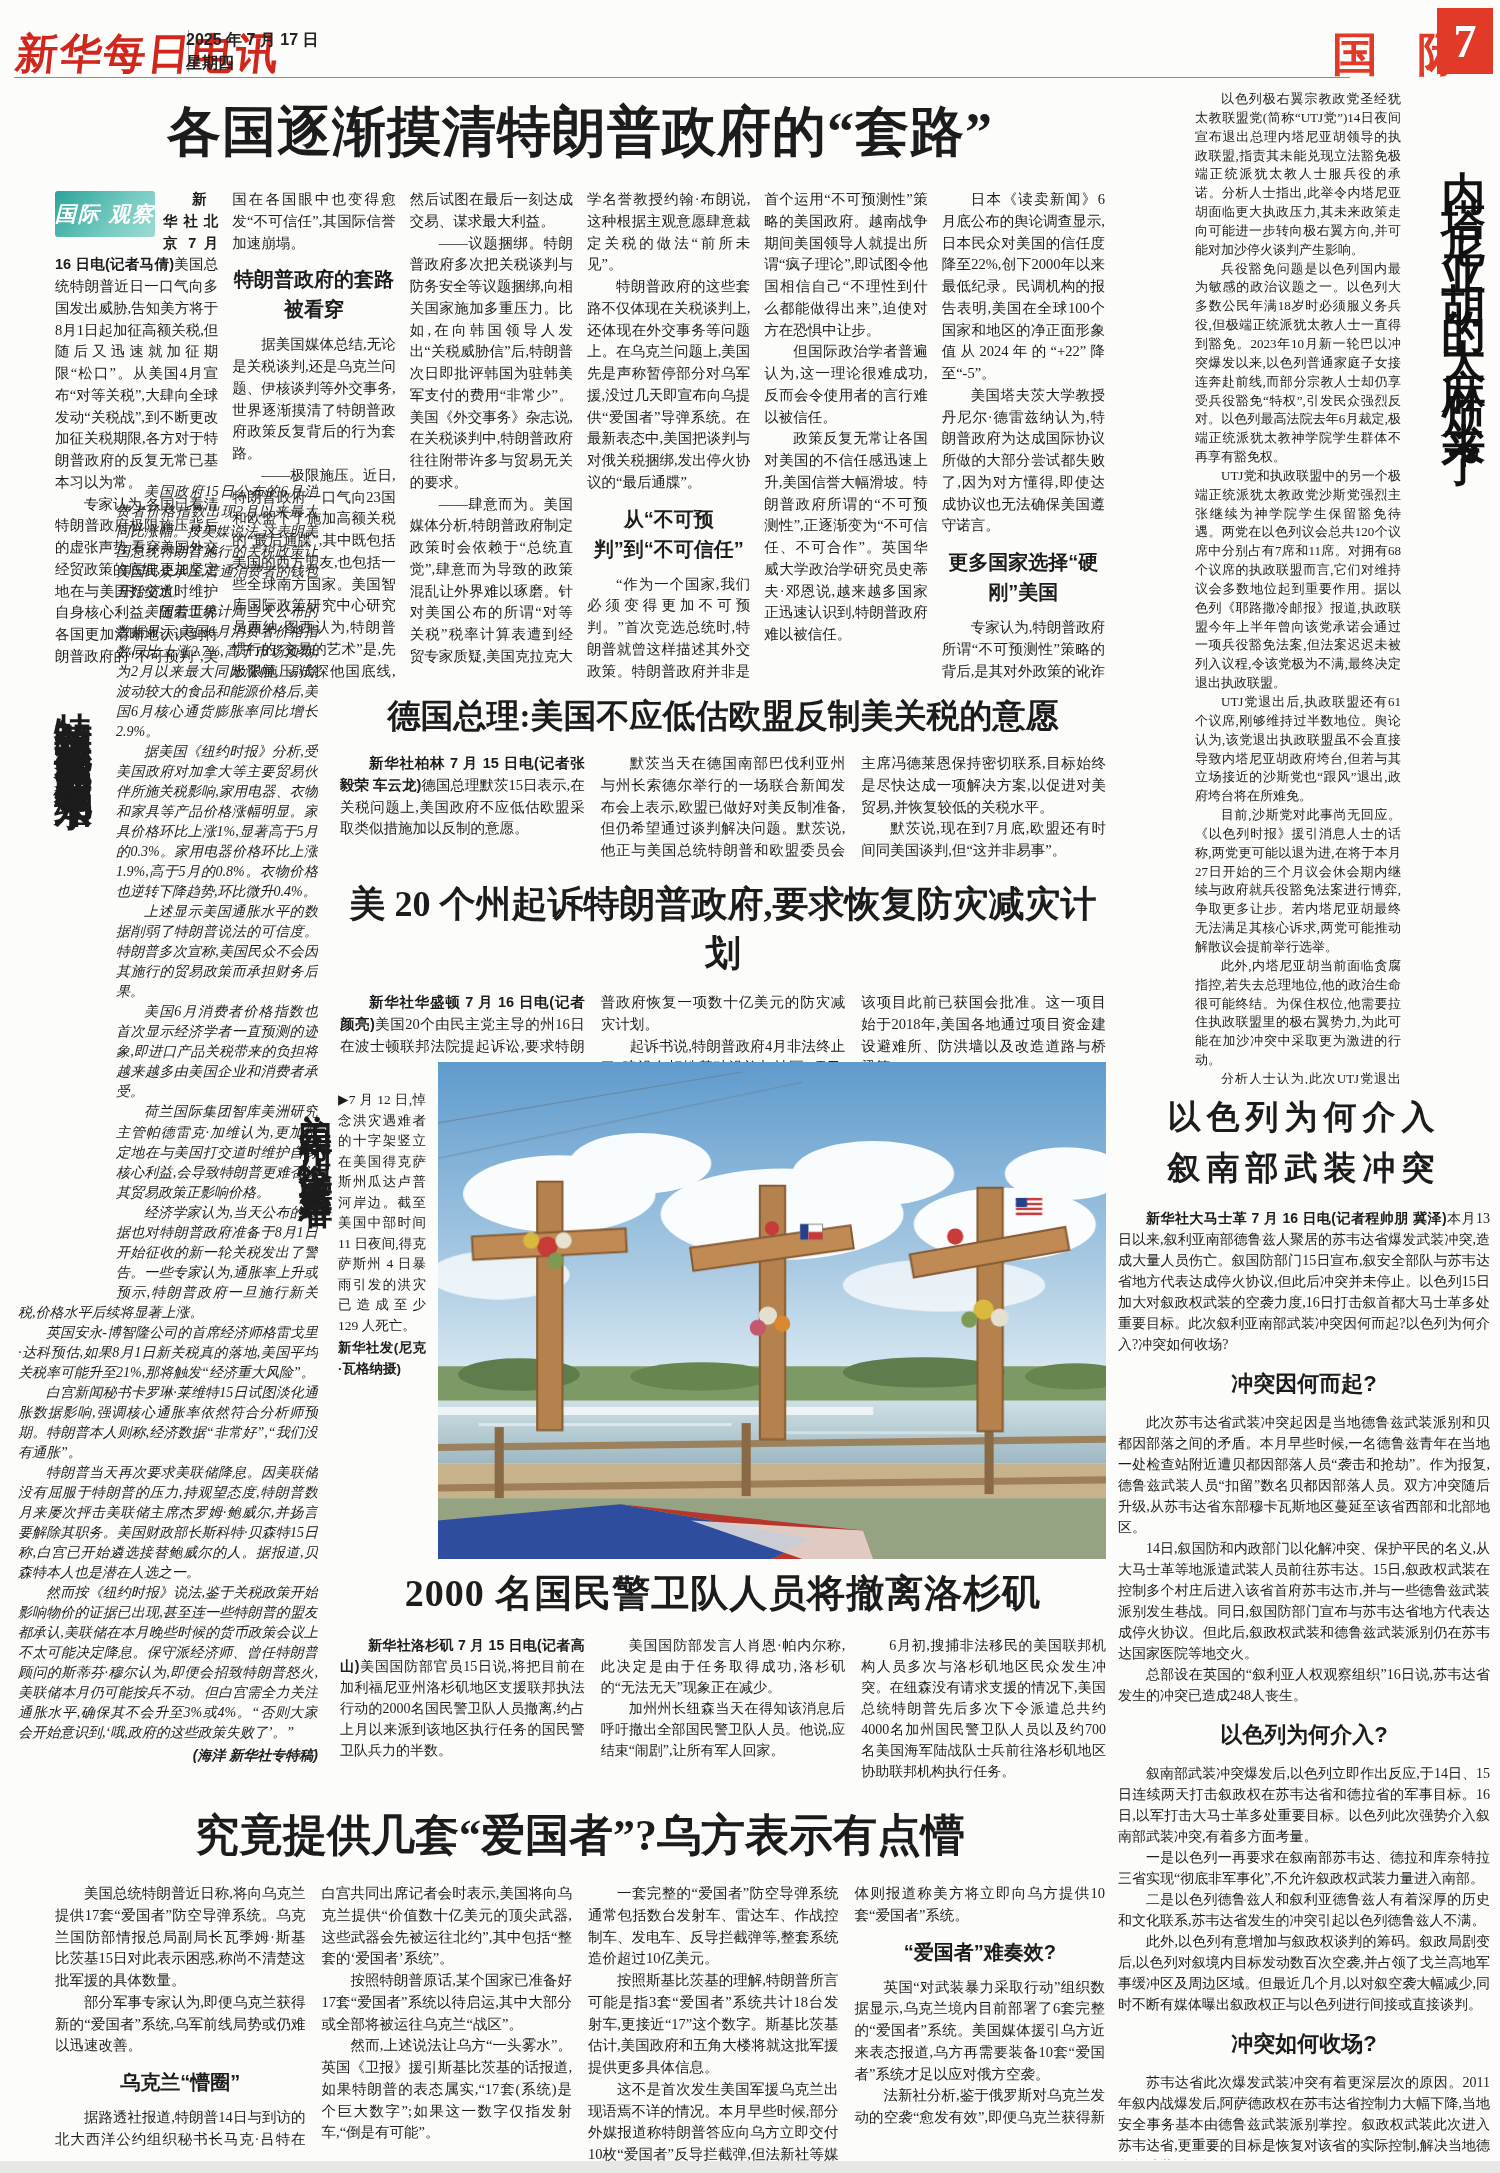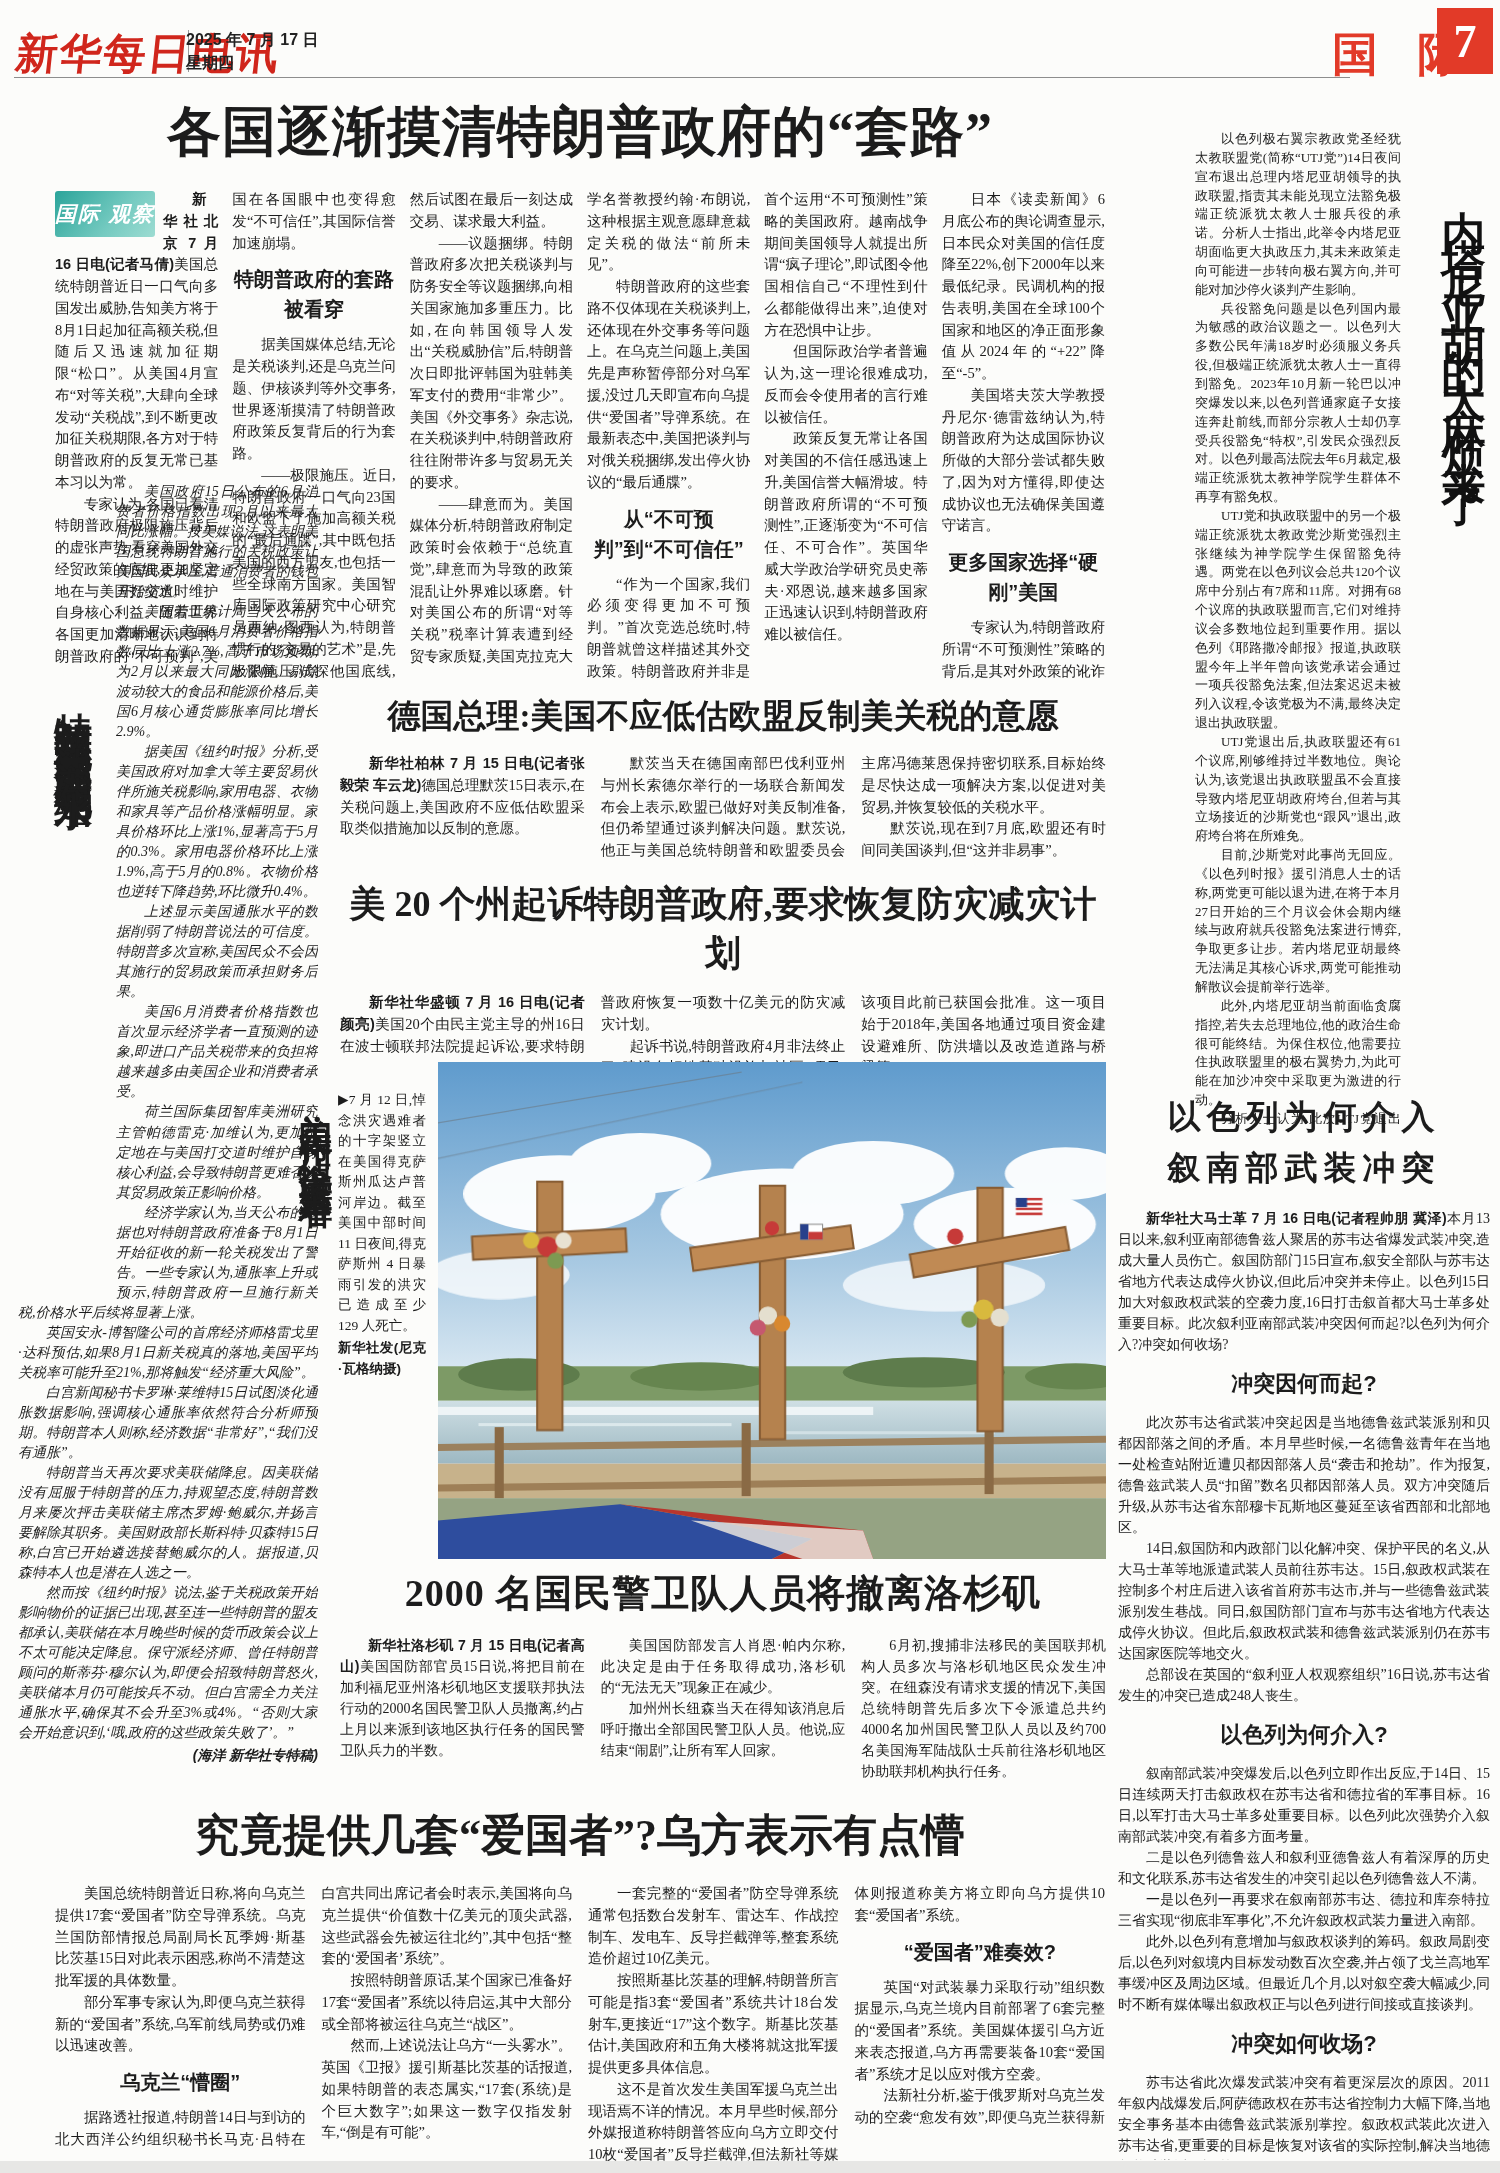--- a/index.html
+++ b/index.html
@@ -26,21 +26,21 @@
       font-size:20px;margin:10px 0;}
   
   #lead{position:absolute;left:55px;top:92px;width:1050px;height:598px;}
   #lead h1{margin:4px 0 20px;text-align:center;font-size:54px;font-weight:900;letter-spacing:1px;}
   .lead-cols{column-count:6;column-gap:14px;height:500px;overflow:hidden;font-size:14.5px;line-height:1.5;}
   #intl-badge{float:left;width:100px;height:46px;margin:2px 8px 6px 0;border-radius:3px;
       background:linear-gradient(130deg,#2ba49a,#74cac0 60%,#9ddcd2);color:#fff;display:flex;
       align-items:center;justify-content:center;font-family:"Liberation Sans",sans-serif;
       font-weight:bold;font-style:italic;font-size:21px;letter-spacing:2px;}
   
-  #netanyahu{position:absolute;left:1195px;top:90px;width:298px;height:994px;display:flex;gap:12px;margin-top:40px;}
+  #netanyahu{position:absolute;left:1195px;top:90px;width:298px;height:994px;display:flex;gap:12px;}
   .net-text{width:206px;font-size:13px;line-height:1.45;overflow:hidden;}
   .net-title{flex:1;writing-mode:vertical-rl;font-size:44px;font-weight:900;letter-spacing:28px;
       padding-top:46px;color:#111;}
   
   #consumer{position:absolute;left:18px;top:482px;width:300px;height:1292px;overflow:hidden;
       font-style:italic;font-size:14px;line-height:1.43;}
   #consumer-float{float:left;width:98px;height:818px;padding-top:0;}
   #consumer-vtitle{margin-top:200px;writing-mode:vertical-rl;font-style:normal;font-weight:900;
       font-size:38px;letter-spacing:5px;margin-left:28px;}
   
@@ -296,22 +296,22 @@
       <div>叙南部武装冲突</div>
     </div>
     <div class="body">
         <p class="para"><b>新华社大马士革 7 月 16 日电(记者程帅朋 冀泽)</b>本月13日以来,叙利亚南部德鲁兹人聚居的苏韦达省爆发武装冲突,造成大量人员伤亡。叙国防部门15日宣布,叙安全部队与苏韦达省地方代表达成停火协议,但此后冲突并未停止。以色列15日加大对叙政权武装的空袭力度,16日打击叙首都大马士革多处重要目标。此次叙利亚南部武装冲突因何而起?以色列为何介入?冲突如何收场?</p>
         <h3 class="subhead">冲突因何而起?</h3>
         <p class="para">此次苏韦达省武装冲突起因是当地德鲁兹武装派别和贝都因部落之间的矛盾。本月早些时候,一名德鲁兹青年在当地一处检查站附近遭贝都因部落人员“袭击和抢劫”。作为报复,德鲁兹武装人员“扣留”数名贝都因部落人员。双方冲突随后升级,从苏韦达省东部穆卡瓦斯地区蔓延至该省西部和北部地区。</p>
         <p class="para">14日,叙国防和内政部门以化解冲突、保护平民的名义,从大马士革等地派遣武装人员前往苏韦达。15日,叙政权武装在控制多个村庄后进入该省首府苏韦达市,并与一些德鲁兹武装派别发生巷战。同日,叙国防部门宣布与苏韦达省地方代表达成停火协议。但此后,叙政权武装和德鲁兹武装派别仍在苏韦达国家医院等地交火。</p>
         <p class="para">总部设在英国的“叙利亚人权观察组织”16日说,苏韦达省发生的冲突已造成248人丧生。</p>
         <h3 class="subhead">以色列为何介入?</h3>
         <p class="para">叙南部武装冲突爆发后,以色列立即作出反应,于14日、15日连续两天打击叙政权在苏韦达省和德拉省的军事目标。16日,以军打击大马士革多处重要目标。以色列此次强势介入叙南部武装冲突,有着多方面考量。</p>
+        <p class="para">一是以色列一再要求在叙南部苏韦达、德拉和库奈特拉三省实现“彻底非军事化”,不允许叙政权武装力量进入南部。</p>
         <p class="para">二是以色列德鲁兹人和叙利亚德鲁兹人有着深厚的历史和文化联系,苏韦达省发生的冲突引起以色列德鲁兹人不满。</p>
-        <p class="para">一是以色列一再要求在叙南部苏韦达、德拉和库奈特拉三省实现“彻底非军事化”,不允许叙政权武装力量进入南部。</p>
         <p class="para">此外,以色列有意增加与叙政权谈判的筹码。叙政局剧变后,以色列对叙境内目标发动数百次空袭,并占领了戈兰高地军事缓冲区及周边区域。但最近几个月,以对叙空袭大幅减少,同时不断有媒体曝出叙政权正与以色列进行间接或直接谈判。</p>
         <h3 class="subhead">冲突如何收场?</h3>
         <p class="para">苏韦达省此次爆发武装冲突有着更深层次的原因。2011年叙内战爆发后,阿萨德政权在苏韦达省控制力大幅下降,当地安全事务基本由德鲁兹武装派别掌控。叙政权武装此次进入苏韦达省,更重要的目标是恢复对该省的实际控制,解决当地德鲁兹武装派别问题。</p>
       </div>
   </div>
 
   <div id="bottom-strip"></div>
 </div>
 
 </body></html>

